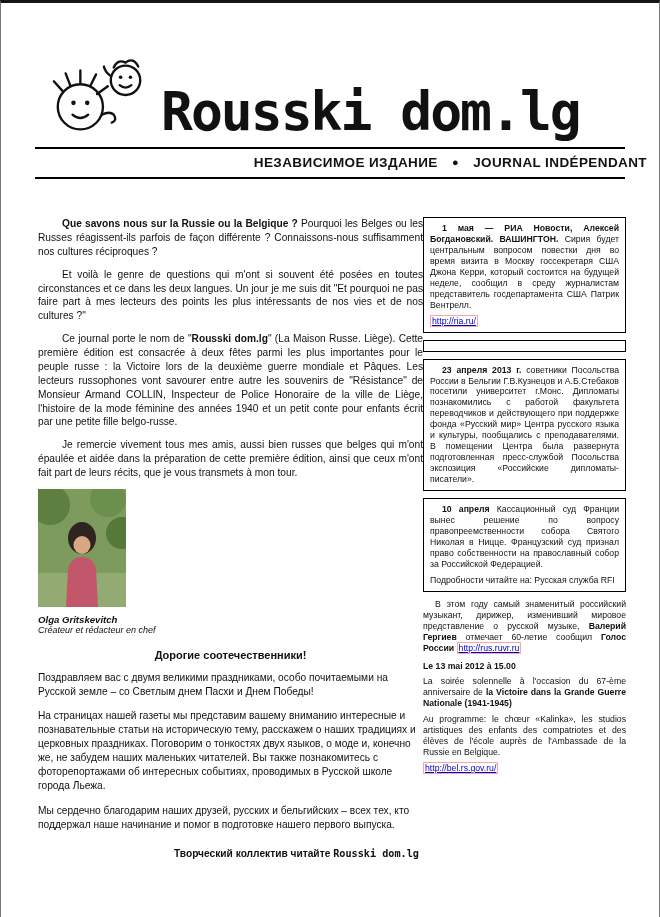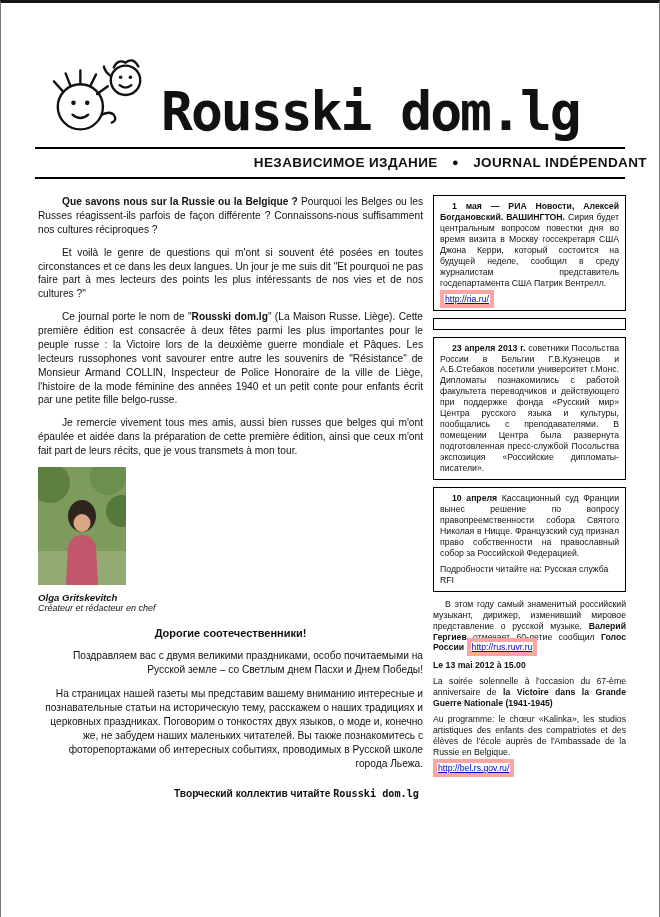--- a/index.html
+++ b/index.html
@@ -25,48 +25,48 @@
     font-weight:bold;font-size:53px;line-height:0.95;
     letter-spacing:-2px;margin:0 0 0 4px;white-space:nowrap;
   }
   .rule{height:2px;background:#000;margin:0 34px;}
   .subtitle{
     text-align:right;font-weight:bold;font-size:13.5px;
     letter-spacing:.4px;padding:6px 12px 7px;
   }
   .subtitle .dot{margin:0 10px;font-size:11px;vertical-align:1px;}
   
-  .columns{display:flex;gap:10px;padding:16px 33px 0 37px;}
+  .columns{display:flex;padding:16px 33px 0 37px;margin-top:22px;}
   .col-left{flex:0 0 385px;}
   .col-right{flex:1;min-width:0;}
   
   .fr{
     text-align:justify;text-indent:24px;
     font-size:10.2px;line-height:1.36;margin:0 0 9px;
   }
   .b{font-weight:bold;}
   .mono{font-family:"DejaVu Sans Mono", monospace;}
   .photo-block{margin:4px 6px 2px 0;text-align:left;}
   .photo-frame{display:inline-block;line-height:0;}
   .photo-frame svg{width:88px;height:118px;}
   .cap-name{font-weight:bold;font-style:italic;font-size:9.6px;margin-top:3px;}
   .cap-role{font-style:italic;font-size:9px;}
   .greeting{text-align:center;font-weight:bold;font-size:11px;margin:14px 0 10px;}
-  .ru{text-align:right;font-size:10.2px;line-height:1.38;margin:0 0 10px;}
+  .ru{text-align:left;font-size:10.2px;line-height:1.38;margin:0 0 10px;}
   .signature{text-align:right;font-weight:bold;font-size:10.2px;margin:16px 4px 0 0;}
   
   .col-right p{margin:0 0 5px;font-size:8.7px;line-height:1.26;text-align:justify;}
   .col-right p:last-child{margin-bottom:0;}
   .col-right p.ind{text-indent:12px;}
   .col-right p.plain{text-align:left;text-indent:0;}
   .news-box{border:1px solid #000;padding:5px 6px;margin-bottom:7px;}
   .freeblock{margin-bottom:7px;}
   a.link{
     color:#0000C8;
-    border:4px solid #fca5a5;padding:0 1px;cursor:pointer;
+    border:1px solid #fca5a5;padding:0 1px;cursor:pointer;
   }
 </style>
 </head>
 <body>
 
 <div class="page">
 
   <header class="masthead">
     <div class="logo-art">
       <svg viewBox="0 0 110 82" xmlns="http://www.w3.org/2000/svg">
@@ -124,20 +124,21 @@
         </span>
         <figcaption>
           <div class="cap-name">Olga Gritskevitch</div>
           <div class="cap-role">Créateur et rédacteur en chef</div>
         </figcaption>
       </figure>
 
       <h2 class="greeting">Дорогие соотечественники!</h2>
       <p class="ru">Поздравляем вас с двумя великими праздниками, особо почитаемыми на Русской земле – со Светлым днем Пасхи и Днем Победы!</p>
       <p class="ru">На страницах нашей газеты мы представим вашему вниманию интересные и познавательные статьи на историческую тему, расскажем о наших традициях и церковных праздниках. Поговорим о тонкостях двух языков, о моде и, конечно же, не забудем наших маленьких читателей. Вы также познакомитесь с фоторепортажами об интересных событиях, проводимых в Русской школе города Льежа.</p>
+      <p class="ru">Мы сердечно благодарим наших друзей, русских и бельгийских – всех тех, кто поддержал наше начинание и помог в подготовке нашего первого выпуска.</p>
       <p class="signature"><span class="b">Творческий коллектив читайте </span><span class="b mono">Rousski dom.lg</span></p>
     </section>
 
     <aside class="col-right">
 
       <div class="news-box">
         <p class="ind"><span class="b">1 мая — РИА Новости, Алексей Богдановский. ВАШИНГТОН.</span><span> Сирия будет центральным вопросом повестки дня во время визита в Москву госсекретаря США Джона Керри, который состоится на будущей неделе, сообщил в среду журналистам представитель госдепартамента США Патрик Вентрелл.</span></p>
         <p class="plain"><a class="link" href="#">http://ria.ru/</a></p>
       </div>
 

